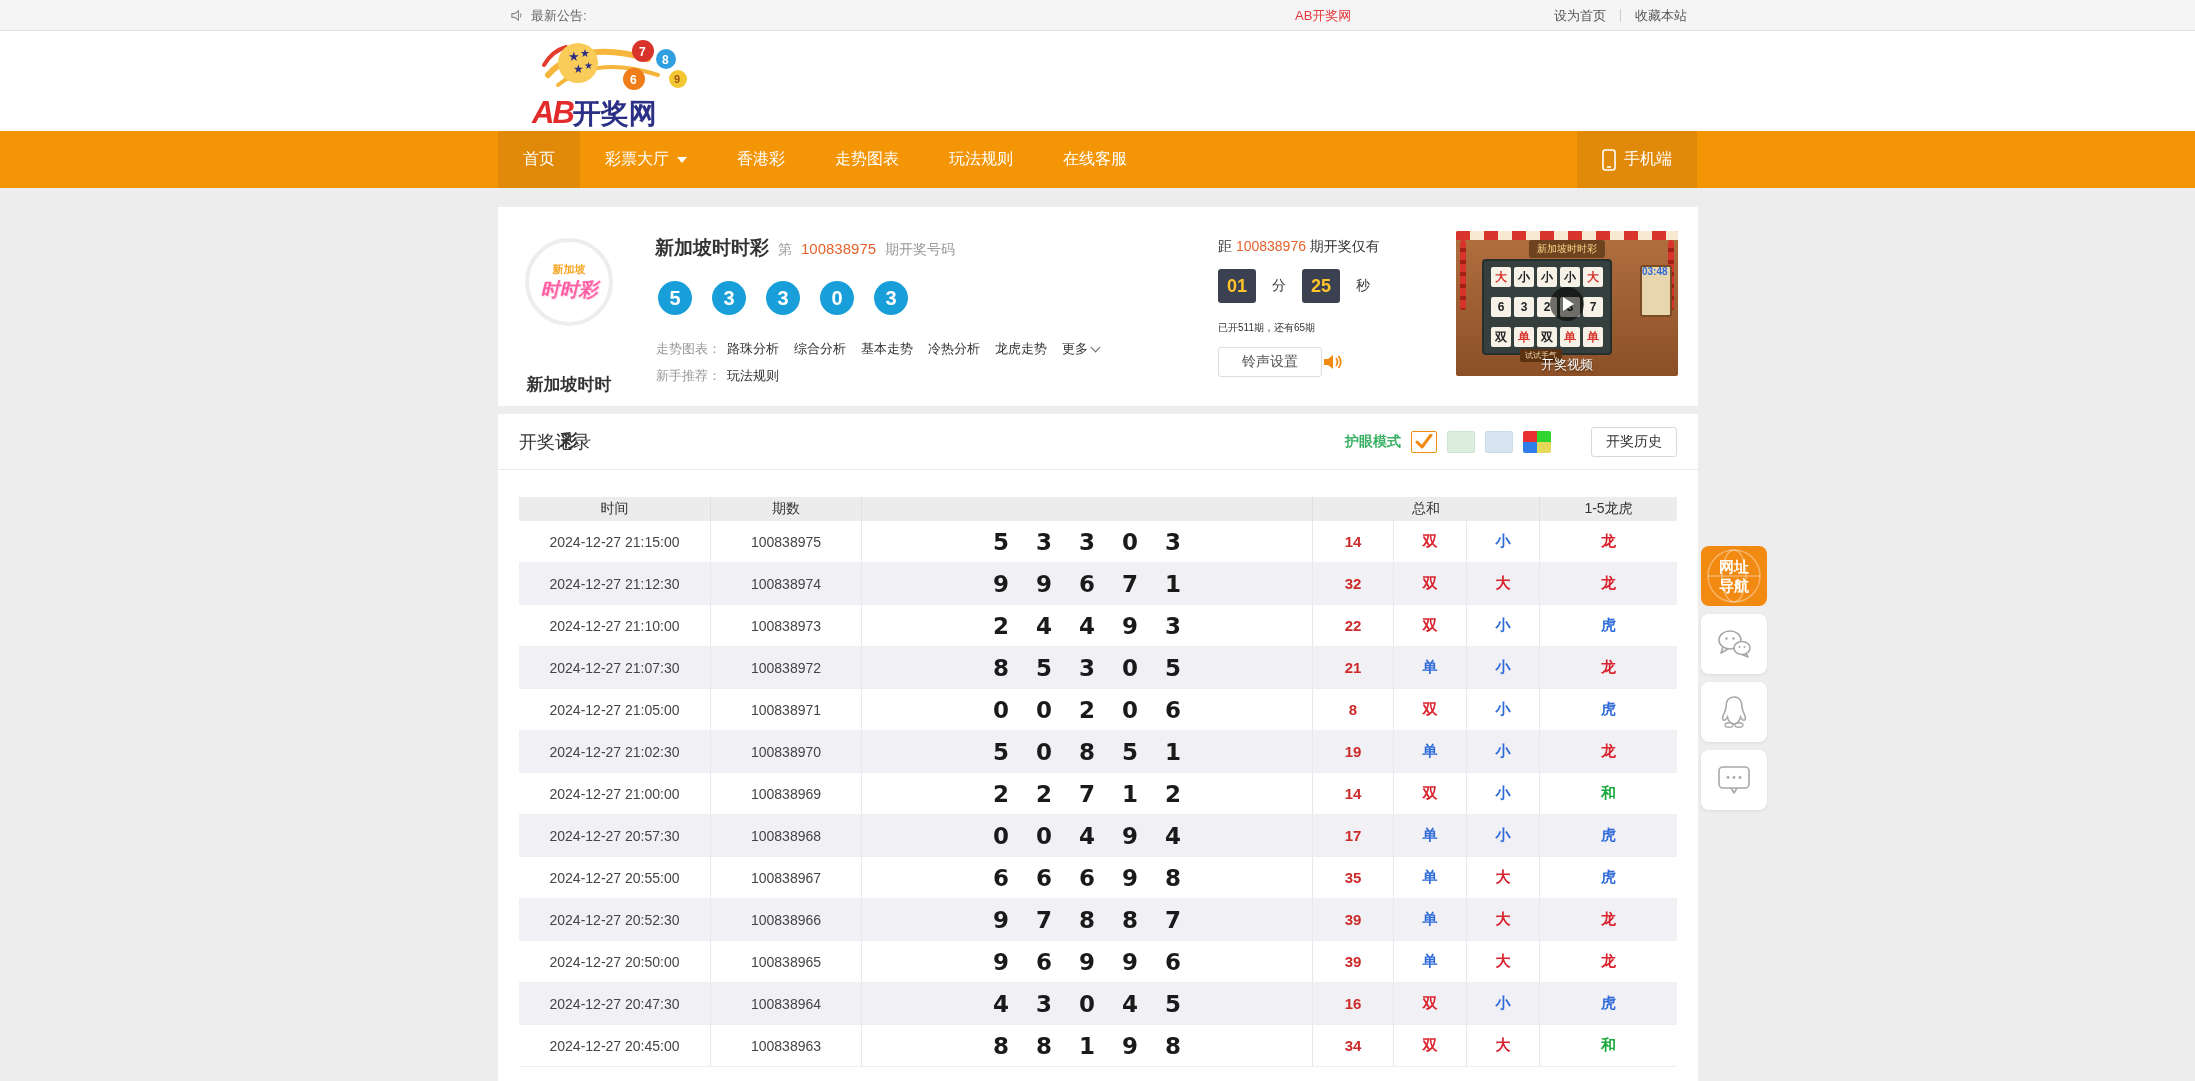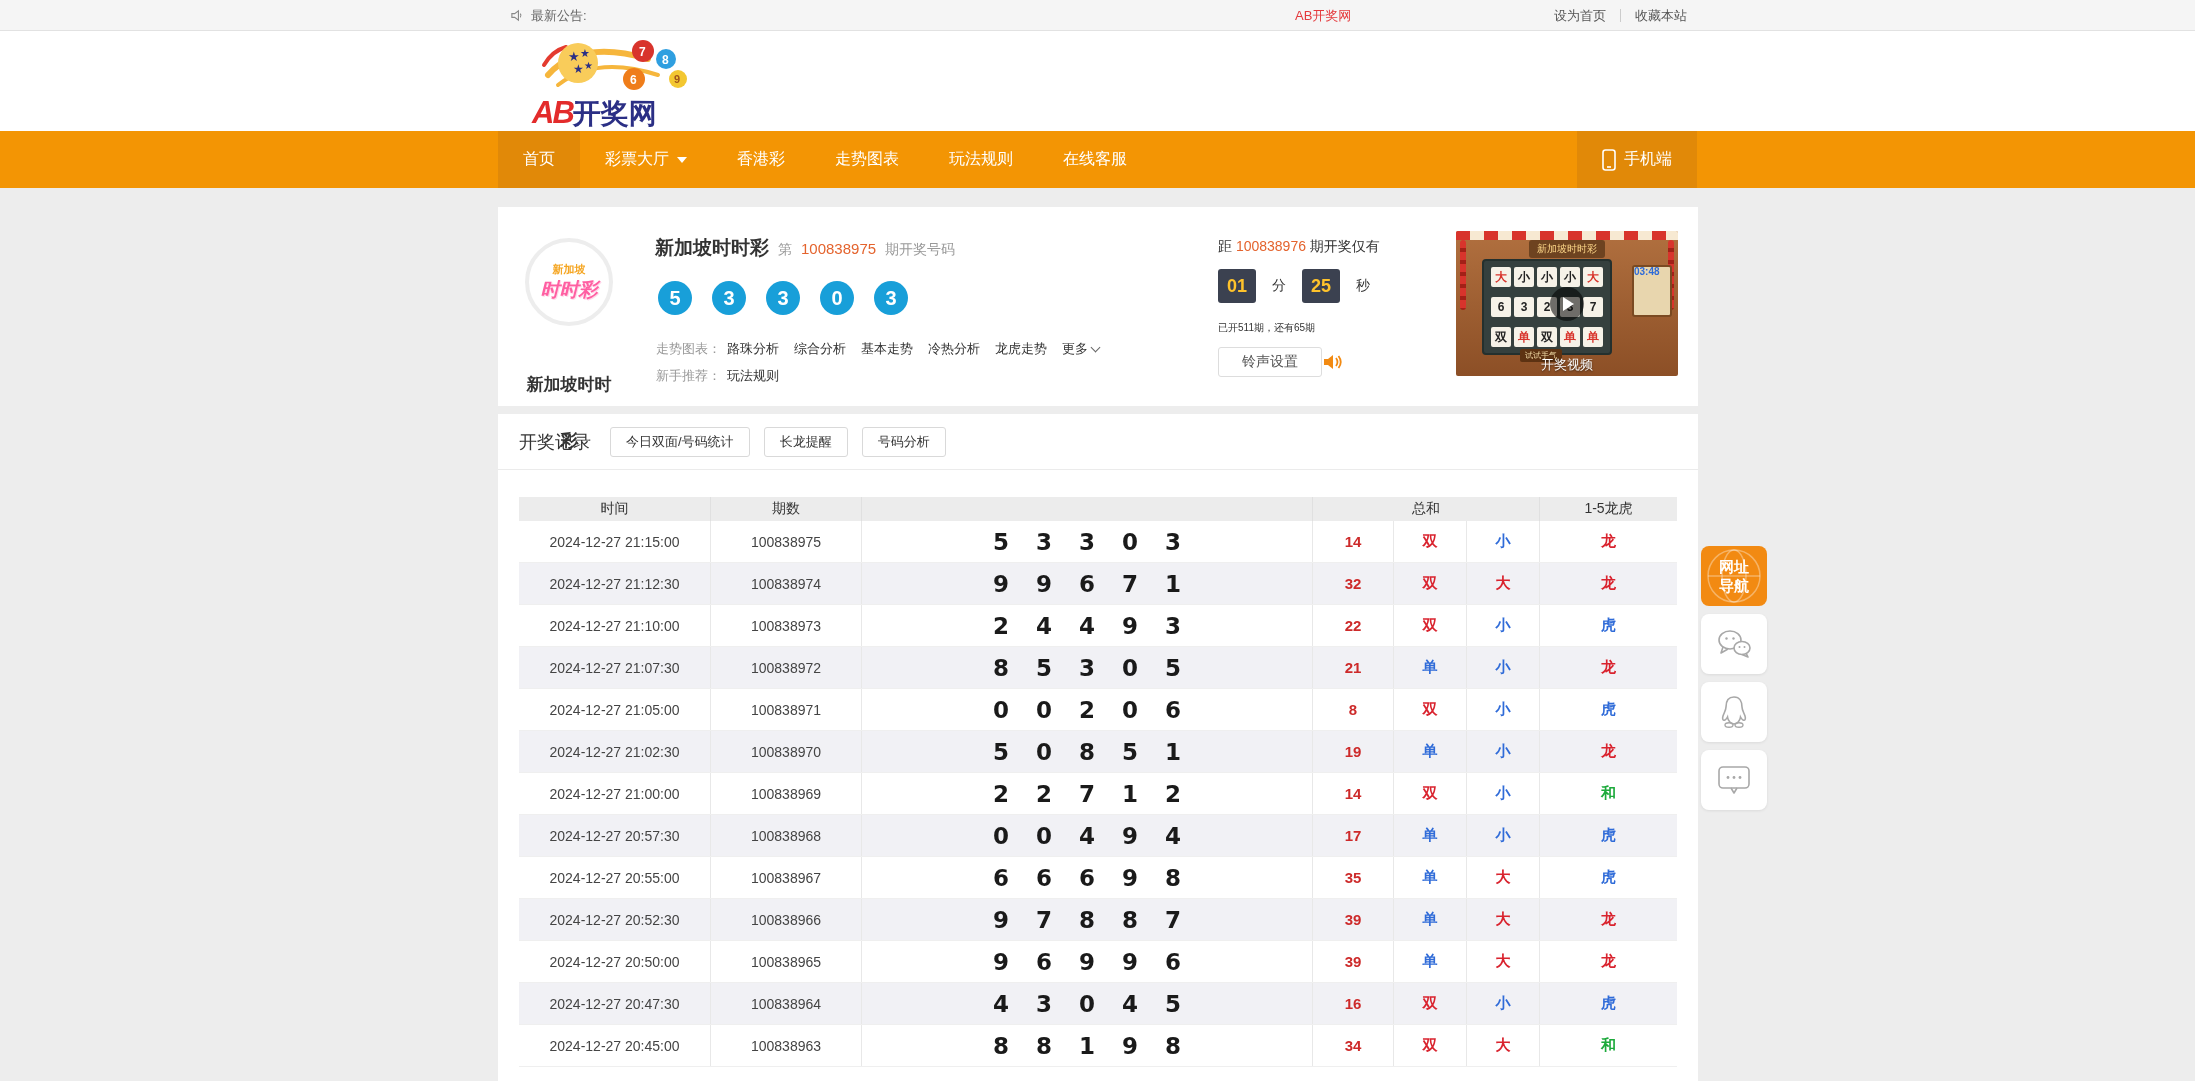--- a/index.html
+++ b/index.html
@@ -60,21 +60,21 @@
   .ring-btn { width:104px; height:30px; border:1px solid #ddd; border-radius:3px; background:#fff; font-size:14px; color:#555; display:flex; align-items:center; justify-content:center; cursor:pointer; }
 
   
   .video-thumb { position:absolute; left:958px; top:24px; width:222px; height:145px; border-radius:2px; overflow:hidden; background:linear-gradient(180deg,#b1703f,#8c4f26); cursor:pointer; }
   .awning { position:absolute; top:0; left:0; width:100%; height:9px; background:repeating-linear-gradient(90deg,#d8342c 0 14px,#f7e9d2 14px 28px); }
   .v-sign { position:absolute; top:9px; left:50%; transform:translateX(-50%); background:#6e4320; border:1px solid #5933156; border-radius:3px; color:#ffd98a; font-size:10px; padding:2px 8px; white-space:nowrap; }
   .v-board { position:absolute; left:26px; top:28px; width:130px; height:96px; background:#35403e; border-radius:4px; border:2px solid #24302e; padding:6px 5px; display:flex; flex-direction:column; justify-content:space-between; }
   .v-row { display:flex; gap:3px; justify-content:center; }
   .vtile { width:20px; height:20px; background:#f6f2e8; border-radius:2px; font-size:12px; font-weight:bold; color:#222; display:flex; align-items:center; justify-content:center; }
   .vtile.vred { color:#d8342c; }
-  .v-note { position:absolute; right:6px; top:34px; width:40px; height:52px; background:#e8d6ae; border:2px solid #7a4a22; border-radius:3px; font-size:8px; color:#c0392b; padding:0; line-height:10px; overflow:hidden; }
+  .v-note { position:absolute; right:6px; top:34px; width:32px; height:52px; background:#e8d6ae; border:2px solid #7a4a22; border-radius:3px; font-size:8px; color:#c0392b; padding:0; line-height:10px; overflow:hidden; }
   .v-note .tm { color:#2f6bd8; font-size:10px; font-weight:bold; }
   .v-play { position:absolute; left:50%; top:50%; transform:translate(-50%,-50%); width:34px; height:34px; background:rgba(0,0,0,.55); border-radius:50%; display:flex; align-items:center; justify-content:center; }
   .v-play::after { content:""; display:block; width:0; height:0; border-top:7px solid transparent; border-bottom:7px solid transparent; border-left:11px solid #fff; margin-left:3px; }
   .v-try { position:absolute; left:64px; bottom:14px; background:#5d3212; color:#f3dca7; font-size:8px; padding:1px 5px; border-radius:2px; }
   .v-caption { position:absolute; bottom:2px; width:100%; text-align:center; color:#fff; font-size:13px; text-shadow:0 1px 2px rgba(0,0,0,.6); }
   .v-lant { position:absolute; top:9px; width:6px; height:70px; background:repeating-linear-gradient(180deg,#d8342c 0 8px,#a32017 8px 12px); border-radius:3px; }
 
   
   .card2 { position:absolute; top:414px; left:498px; width:1200px; height:680px; background:#fff; }
   .records-bar { position:relative; height:56px; border-bottom:1px solid #ebebeb; }
@@ -286,24 +286,36 @@
     <div class="v-note"><span class="tm">03:48</span></div>
     <div class="v-play"></div>
     <div class="v-try">试试手气</div>
     <div class="v-caption">开奖视频</div>
   </div>
 </div>
 
 <div class="card2">
   <div class="records-bar">
     <div class="rec-title">开奖记录</div>
-    <div class="rec-btns">
-      <button class="rec-btn">今日双面/号码统计</button>
-      <button class="rec-btn">长龙提醒</button>
-      <button class="rec-btn">号码分析</button>
+    <div class="eye-cluster">
+      <span class="eye-label">护眼模式</span>
+      <span class="eye-check">
+        <svg width="18" height="16" viewBox="0 0 18 16">
+            <path d="M2 8 L7 13 L16 1" fill="none" stroke="#f28a12" stroke-width="3" stroke-linecap="round" stroke-linejoin="round"></path>
+          </svg>
+      </span>
+      <span class="sq sq-green"></span>
+      <span class="sq sq-blue"></span>
+      <span class="sq-multi">
+          <i></i>
+          <i></i>
+          <i></i>
+          <i></i>
+        </span>
+      <button class="hist-btn">开奖历史</button>
     </div>
   </div>
 
   <div class="rtable">
     <div class="thead">
       <div>时间</div>
       <div>期数</div>
       <div></div>
       <div class="h-sum">总和</div>
       <div>1-5龙虎</div>

